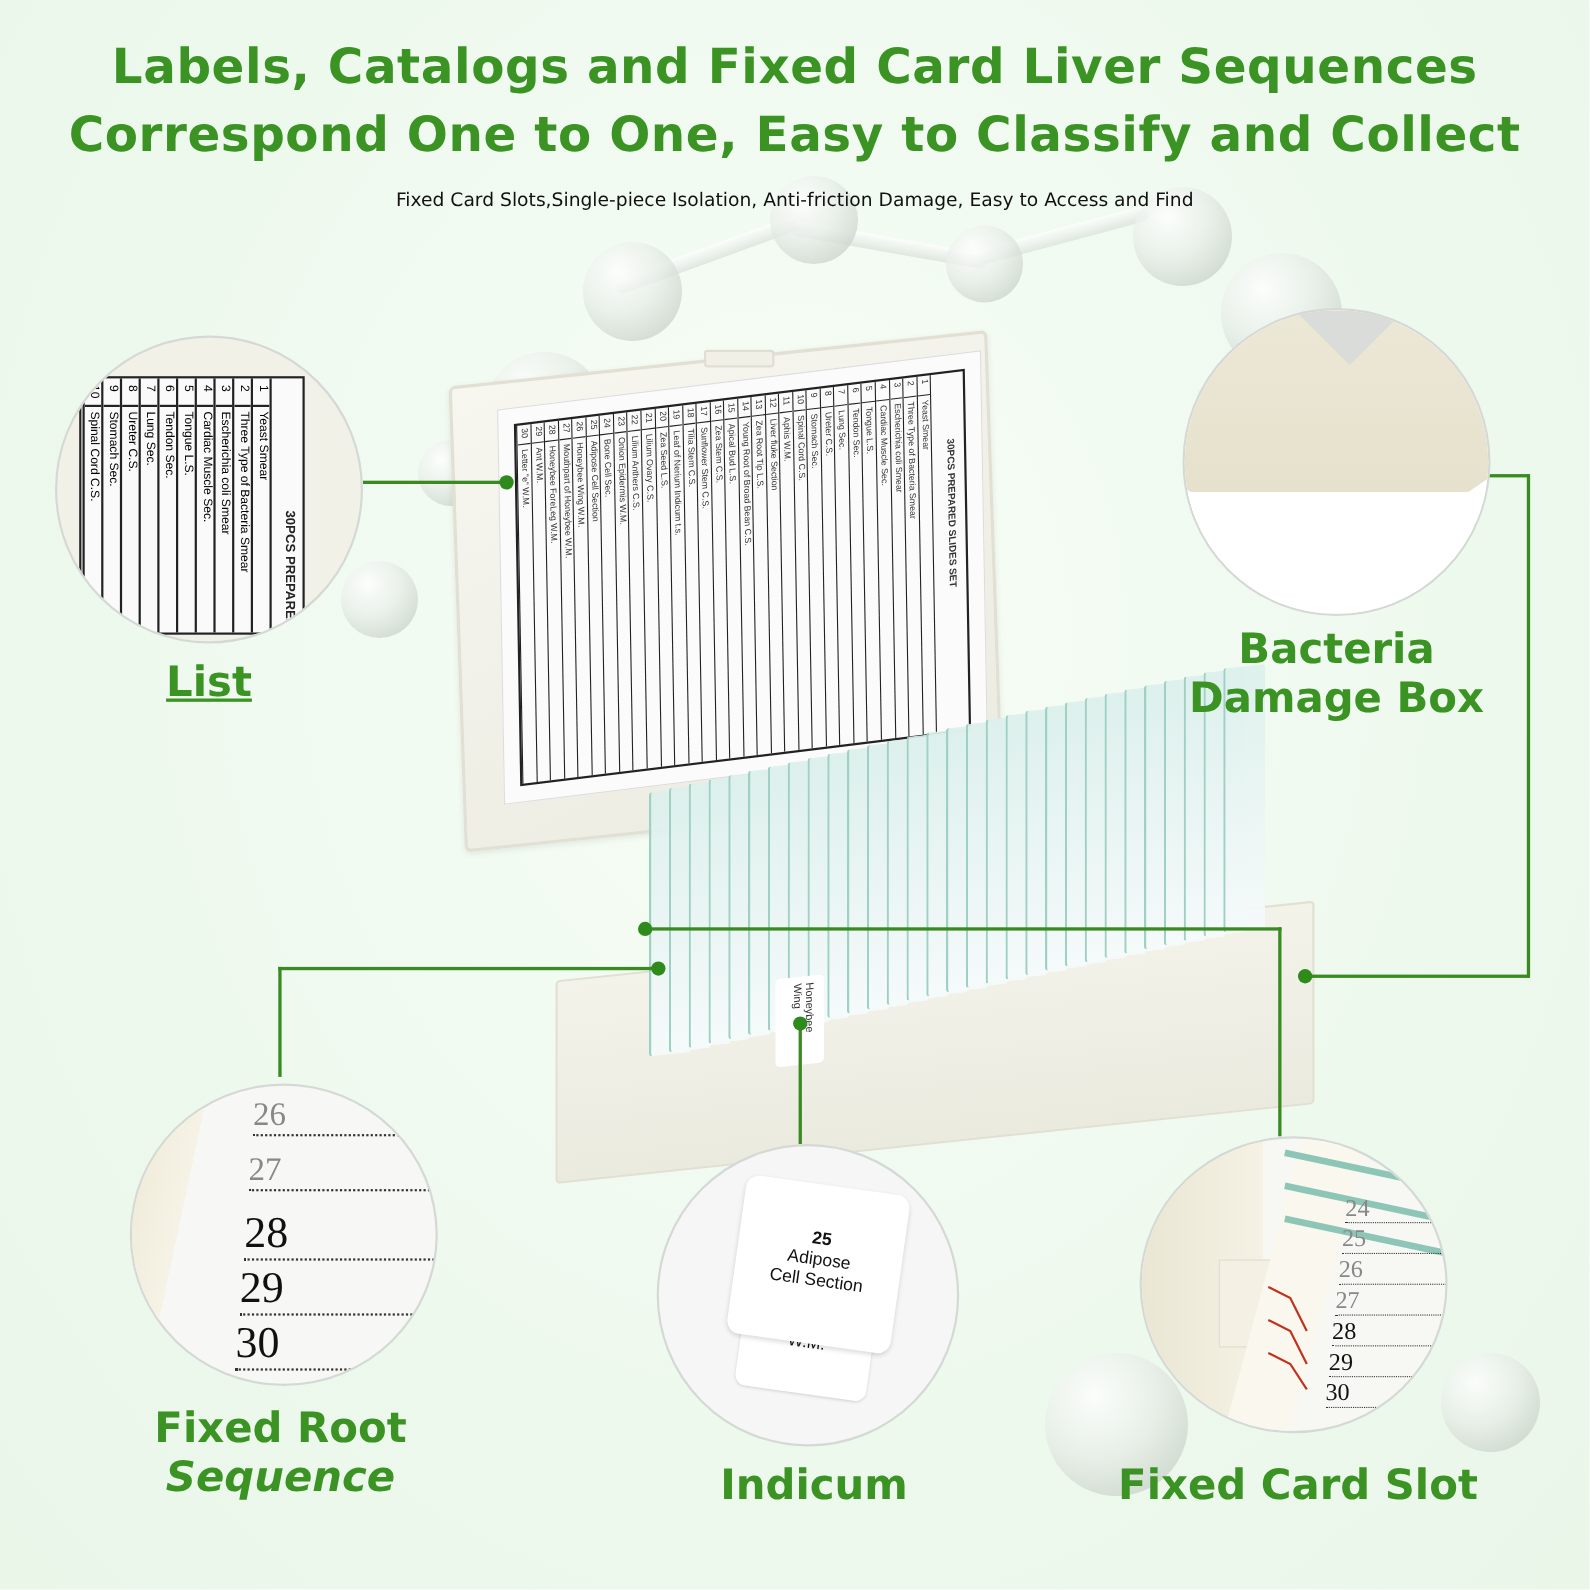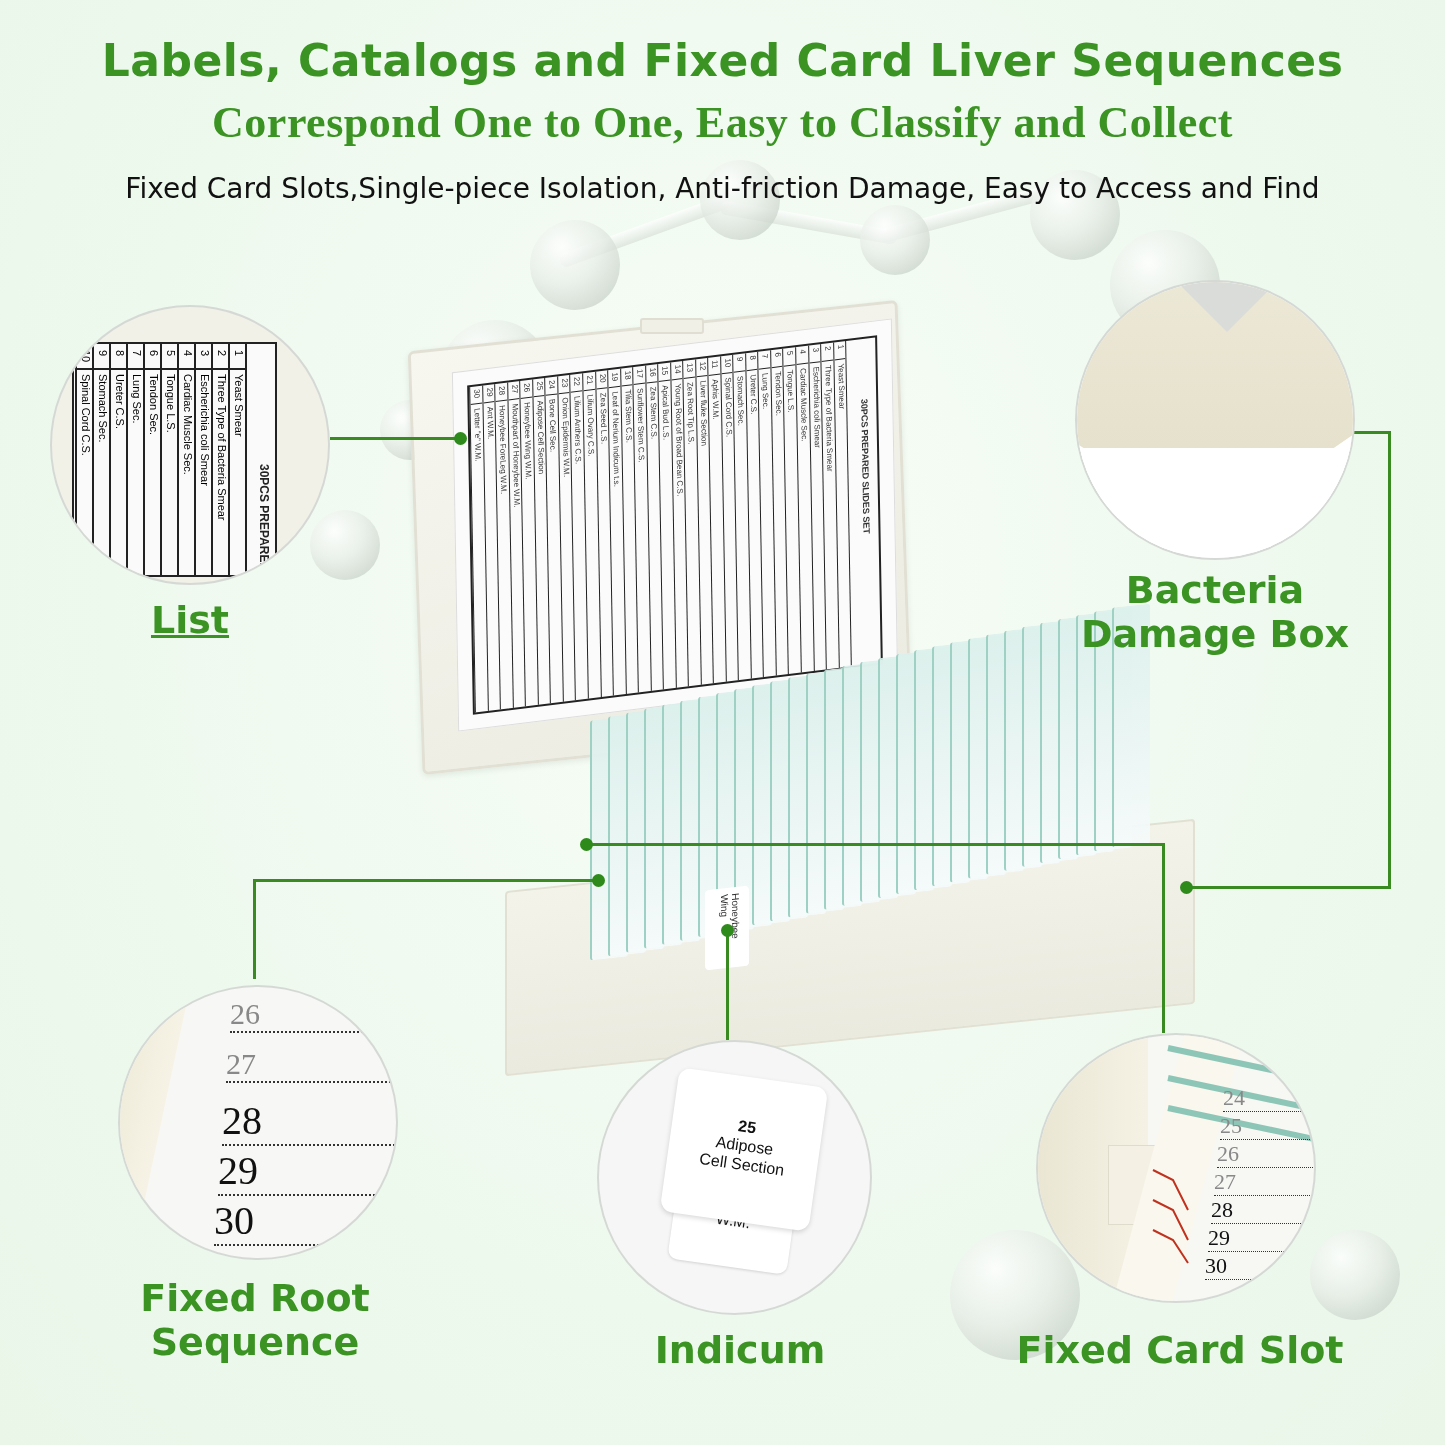--- a/index.html
+++ b/index.html
@@ -11,21 +11,21 @@
   }
 
   
   .title {
     position: absolute; left: 0; width: 1445px; text-align: center;
     color: #3a9322; font-family: "DejaVu Sans", sans-serif; font-weight: bold;
     font-size: 44px; letter-spacing: 0.5px; line-height: 62px;
   }
   .subtitle {
     position: absolute; left: 0; width: 1445px; top: 172px; text-align: center;
-    color: #111; font-family: "DejaVu Sans", sans-serif; font-size: 28px;
+    color: #111; font-family: "DejaVu Sans", sans-serif; font-size: 17px;
   }
 
   
   .bubble {
     position: absolute; border-radius: 50%;
     background: radial-gradient(circle at 35% 30%, #ffffff 0%, #e6ece6 45%, #c9d2c9 80%, rgba(200,210,200,0.2) 100%);
     opacity: 0.75;
   }
   .bond {
     position: absolute; height: 14px; border-radius: 7px;
@@ -124,21 +124,21 @@
 <div class="bubble" style="left:860px;top:205px;width:70px;height:70px;"></div>
 <div class="bubble" style="left:1030px;top:170px;width:90px;height:90px;"></div>
 <div class="bubble" style="left:1110px;top:230px;width:110px;height:110px;"></div>
 <div class="bubble" style="left:440px;top:320px;width:110px;height:110px;"></div>
 <div class="bubble" style="left:380px;top:400px;width:60px;height:60px;"></div>
 <div class="bubble" style="left:310px;top:510px;width:70px;height:70px;"></div>
 <div class="bubble" style="left:950px;top:1230px;width:130px;height:130px;"></div>
 <div class="bubble" style="left:1310px;top:1230px;width:90px;height:90px;"></div>
 
 <div class="title" style="top:30px;">Labels, Catalogs and Fixed Card Liver Sequences</div>
-<div class="title" style="top:92px;font-family:Liberation Serif, serif;">Correspond One to One, Easy to Classify and Collect</div>
+<div class="title" style="top:92px;">Correspond One to One, Easy to Classify and Collect</div>
 <div class="subtitle">Fixed Card Slots,Single-piece Isolation, Anti-friction Damage, Easy to Access and Find</div>
 
 <div class="lid"></div>
 <div class="lid-tab"></div>
 <div class="card">
   <div class="sheet" id="sheet">
     <div class="sheet-title-col">
       <span class="rot-text" style="left:22px;top:60px;font-weight:bold;">30PCS PREPARED SLIDES SET</span>
     </div>
   <div class="row-col">
@@ -421,21 +421,21 @@
   <div style="position:absolute;left:0;top:0;width:70px;height:275px;background:linear-gradient(90deg,#ede9d6,#f6f3e6);transform:skewX(-12deg);transform-origin:top left;"></div>
   <div id="seqnums" style="position:absolute;left:100px;top:10px;width:180px;height:260px;">
       <div style="position: absolute; left: 10px; top: 0px; font-family: &quot;Liberation Serif&quot;, serif; font-size: 30px; color: rgb(136, 136, 136); width: 200px; border-bottom: 2px dotted rgb(51, 51, 51);">26</div>
       <div style="position: absolute; left: 6px; top: 50px; font-family: &quot;Liberation Serif&quot;, serif; font-size: 30px; color: rgb(136, 136, 136); width: 200px; border-bottom: 2px dotted rgb(51, 51, 51);">27</div>
       <div style="position: absolute; left: 2px; top: 100px; font-family: &quot;Liberation Serif&quot;, serif; font-size: 40px; color: rgb(17, 17, 17); width: 200px; border-bottom: 2px dotted rgb(51, 51, 51);">28</div>
       <div style="position: absolute; left: -2px; top: 150px; font-family: &quot;Liberation Serif&quot;, serif; font-size: 40px; color: rgb(17, 17, 17); width: 200px; border-bottom: 2px dotted rgb(51, 51, 51);">29</div>
       <div style="position: absolute; left: -6px; top: 200px; font-family: &quot;Liberation Serif&quot;, serif; font-size: 40px; color: rgb(17, 17, 17); width: 200px; border-bottom: 2px dotted rgb(51, 51, 51);">30</div>
     </div>
 </div>
 <div class="callout-label" style="left:110px;top:1276px;width:290px;">Fixed Root</div>
-<div class="callout-label" style="left:110px;top:1320px;width:290px;">Sequence</div>
+<div class="callout-label" style="left:110px;top:1320px;width:290px;font-style:italic;">Sequence</div>
 
 <div class="circle" style="left:597px;top:1040px;width:275px;height:275px;background:#f5f6f5;">
   <div style="position:absolute;left:75px;top:120px;width:120px;height:105px;background:#fff;border-radius:10px;transform:rotate(8deg);box-shadow:0 1px 3px rgba(0,0,0,0.15);text-align:center;padding-top:50px;font-family:'Liberation Sans',sans-serif;font-size:15px;color:#111;">
     <span>W.M.</span>
   </div>
   <div style="position:absolute;left:70px;top:35px;width:150px;height:145px;background:#fff;border-radius:12px;transform:rotate(8deg);box-shadow:0 2px 5px rgba(0,0,0,0.15);text-align:center;padding-top:40px;font-family:'Liberation Sans',sans-serif;font-size:16px;line-height:19px;color:#111;">
     <div style="font-weight:bold;">25</div>
     <div>Adipose</div>
     <div>Cell Section</div>
   </div>

